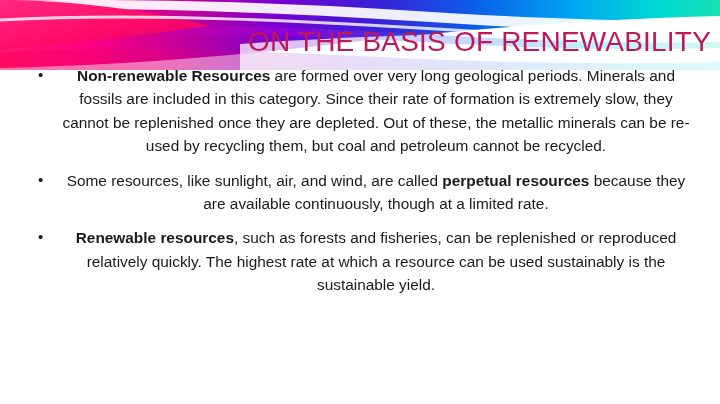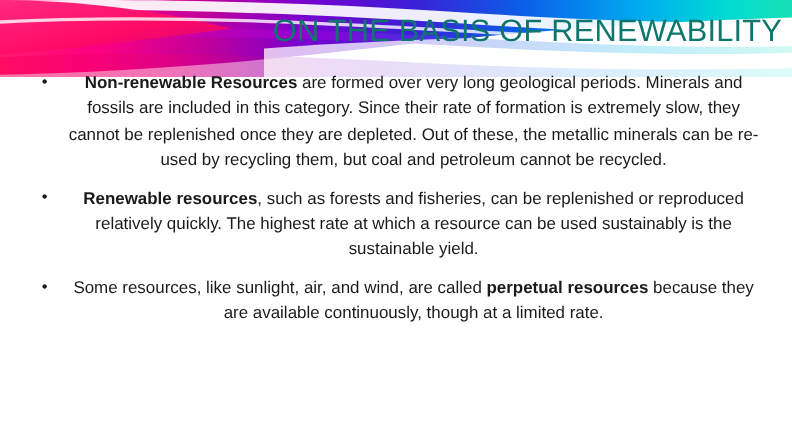--- a/index.html
+++ b/index.html
@@ -32,28 +32,28 @@
     pointer-events: none;
   }
   .banner svg {
     display: block;
   }
 
   
   .title {
     position: absolute;
     left: 248px;
-    top: 8px;
+    top: 22px;
     width: 460px;
     height: 42px;
     font-family: "Liberation Sans", sans-serif;
     font-size: 28px;
     line-height: 40px;
     letter-spacing: 0.2px;
-    color: #0f766e;
+    color: #be185d;
     white-space: nowrap;
     text-align: left;
   }
 
   
   .body {
     position: absolute;
     left: 34px;
     top: 64px;
     width: 660px;
@@ -138,17 +138,17 @@
       <path d="M0,20 C150,12 320,22 470,31 C570,37 660,40 720,38" stroke="#ffffff" stroke-width="3" fill="none" opacity="0.8"></path>
 
       <path d="M240,44 C380,34 560,30 720,30 V70 H240 Z" fill="#ffffff" opacity="0.75"></path>
     </svg>
   </div>
 
   <div class="title">ON THE BASIS OF RENEWABILITY</div>
 
   <div class="body">
     <div class="bullet"><b>Non-renewable Resources</b><span> are formed over very long geological periods. Minerals and fossils are included in this category. Since their rate of formation is extremely slow, they cannot be replenished once they are depleted. Out of these, the metallic minerals can be re-used by recycling them, but coal and petroleum cannot be recycled.</span></div>
+    <div class="bullet"><span>Some resources, like sunlight, air, and wind, are called </span><b>perpetual resources</b><span> because they are available continuously, though at a limited rate.</span></div>
     <div class="bullet"><b>Renewable resources</b><span>, such as forests and fisheries, can be replenished or reproduced relatively quickly. The highest rate at which a resource can be used sustainably is the sustainable yield.</span></div>
-    <div class="bullet"><span>Some resources, like sunlight, air, and wind, are called </span><b>perpetual resources</b><span> because they are available continuously, though at a limited rate.</span></div>
   </div>
 
 </div>
 
 </body></html>

